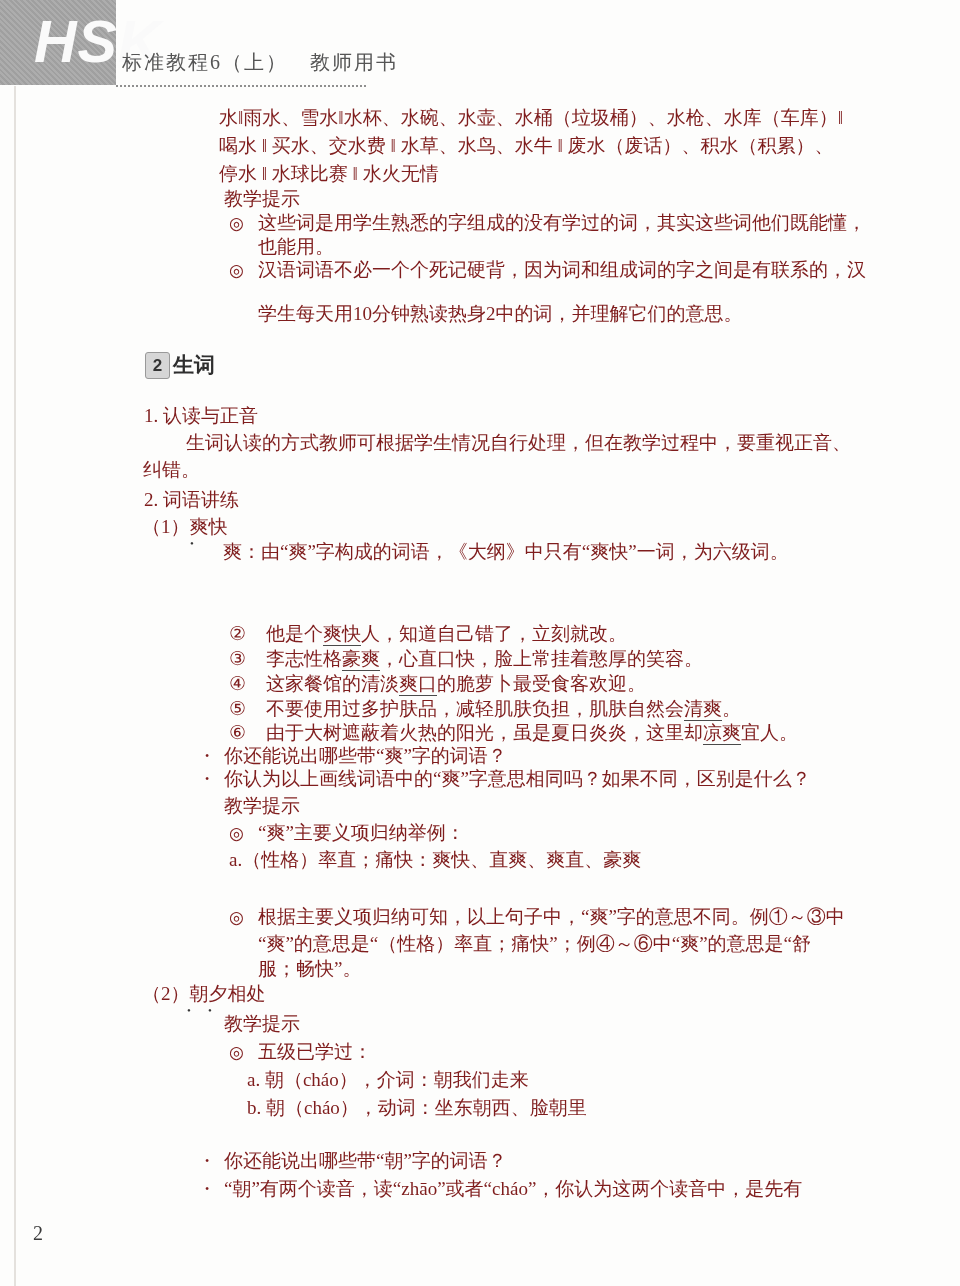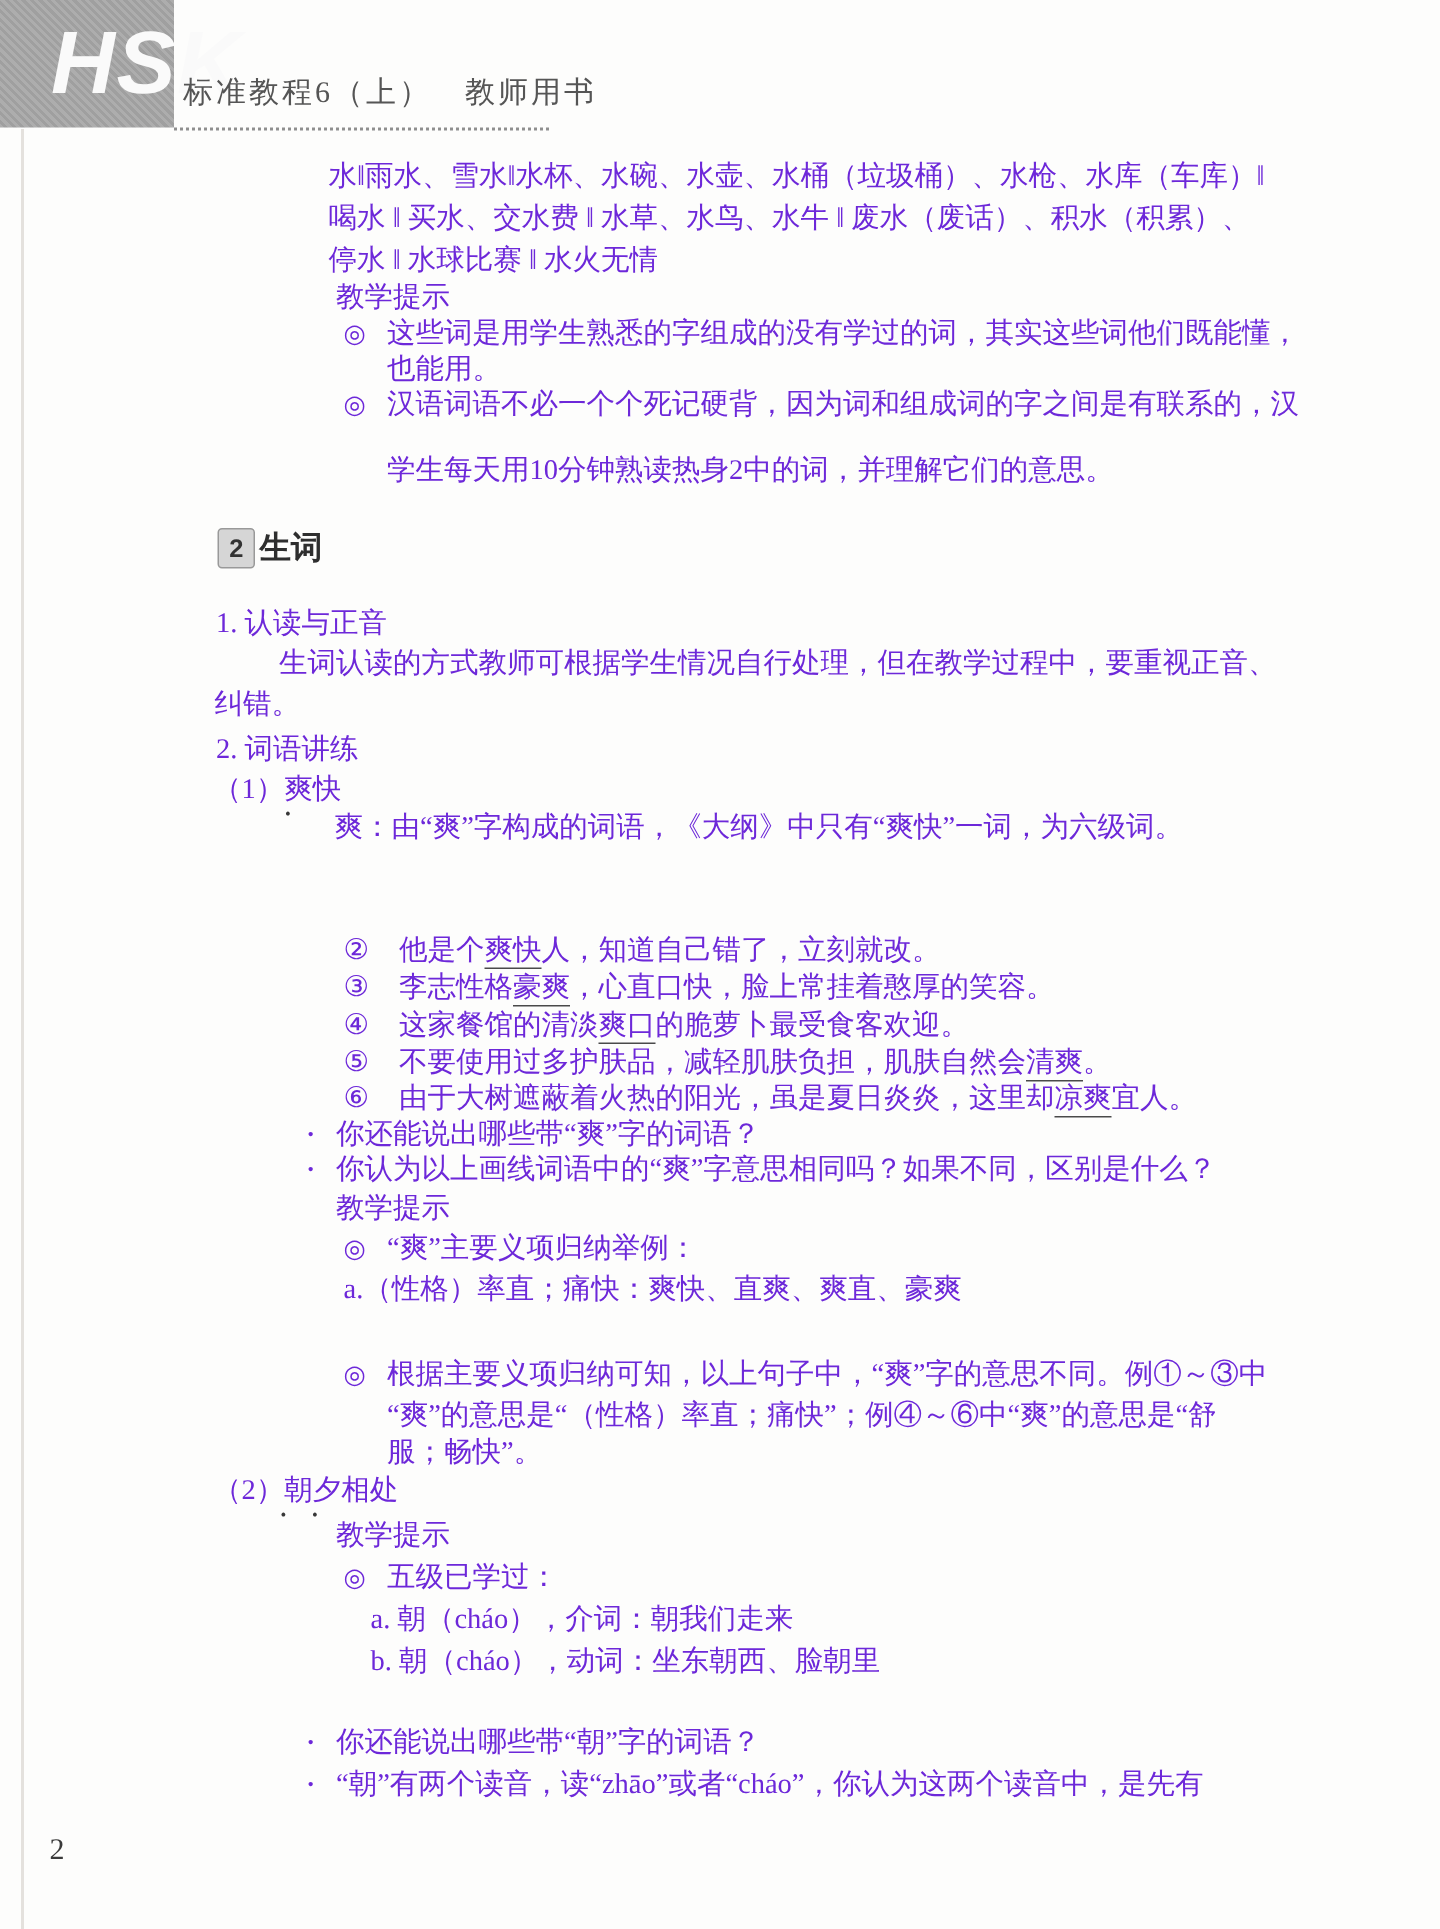--- a/index.html
+++ b/index.html
@@ -26,21 +26,21 @@
     font-weight:bold;font-style:italic;
     font-size:59px;line-height:52px;color:#fafafa;letter-spacing:1px;
   }
   .header-title{
     position:absolute;left:122px;top:50px;
     font-size:20px;line-height:24px;color:#555;letter-spacing:2px;
     white-space:nowrap;
   }
   .header-rule{position:absolute;left:116px;top:85px;width:250px;border-top:2px dotted #8f8f8f;}
   
-  .ln{position:absolute;white-space:nowrap;font-size:19px;line-height:22px;color:#6d28d9;}
+  .ln{position:absolute;white-space:nowrap;font-size:19px;line-height:22px;color:#7f1d1d;}
   .mk-circ{display:inline-block;width:29px;font-size:17px;}
   .mk-num{display:inline-block;width:37px;}
   .mk-dot{display:inline-block;width:19px;font-size:12px;vertical-align:2px;}
   .ul{border-bottom:1.5px solid #4a4a4a;padding-bottom:1px;}
   .em-dot{position:absolute;font-size:11px;line-height:11px;color:#383838;}
   
   .sec-badge{
     position:absolute;left:145px;top:352px;width:23px;height:25px;
     background:#d6d6d6;border:1px solid #999;border-radius:3px;
     font-family:"Liberation Sans","DejaVu Sans",sans-serif;

